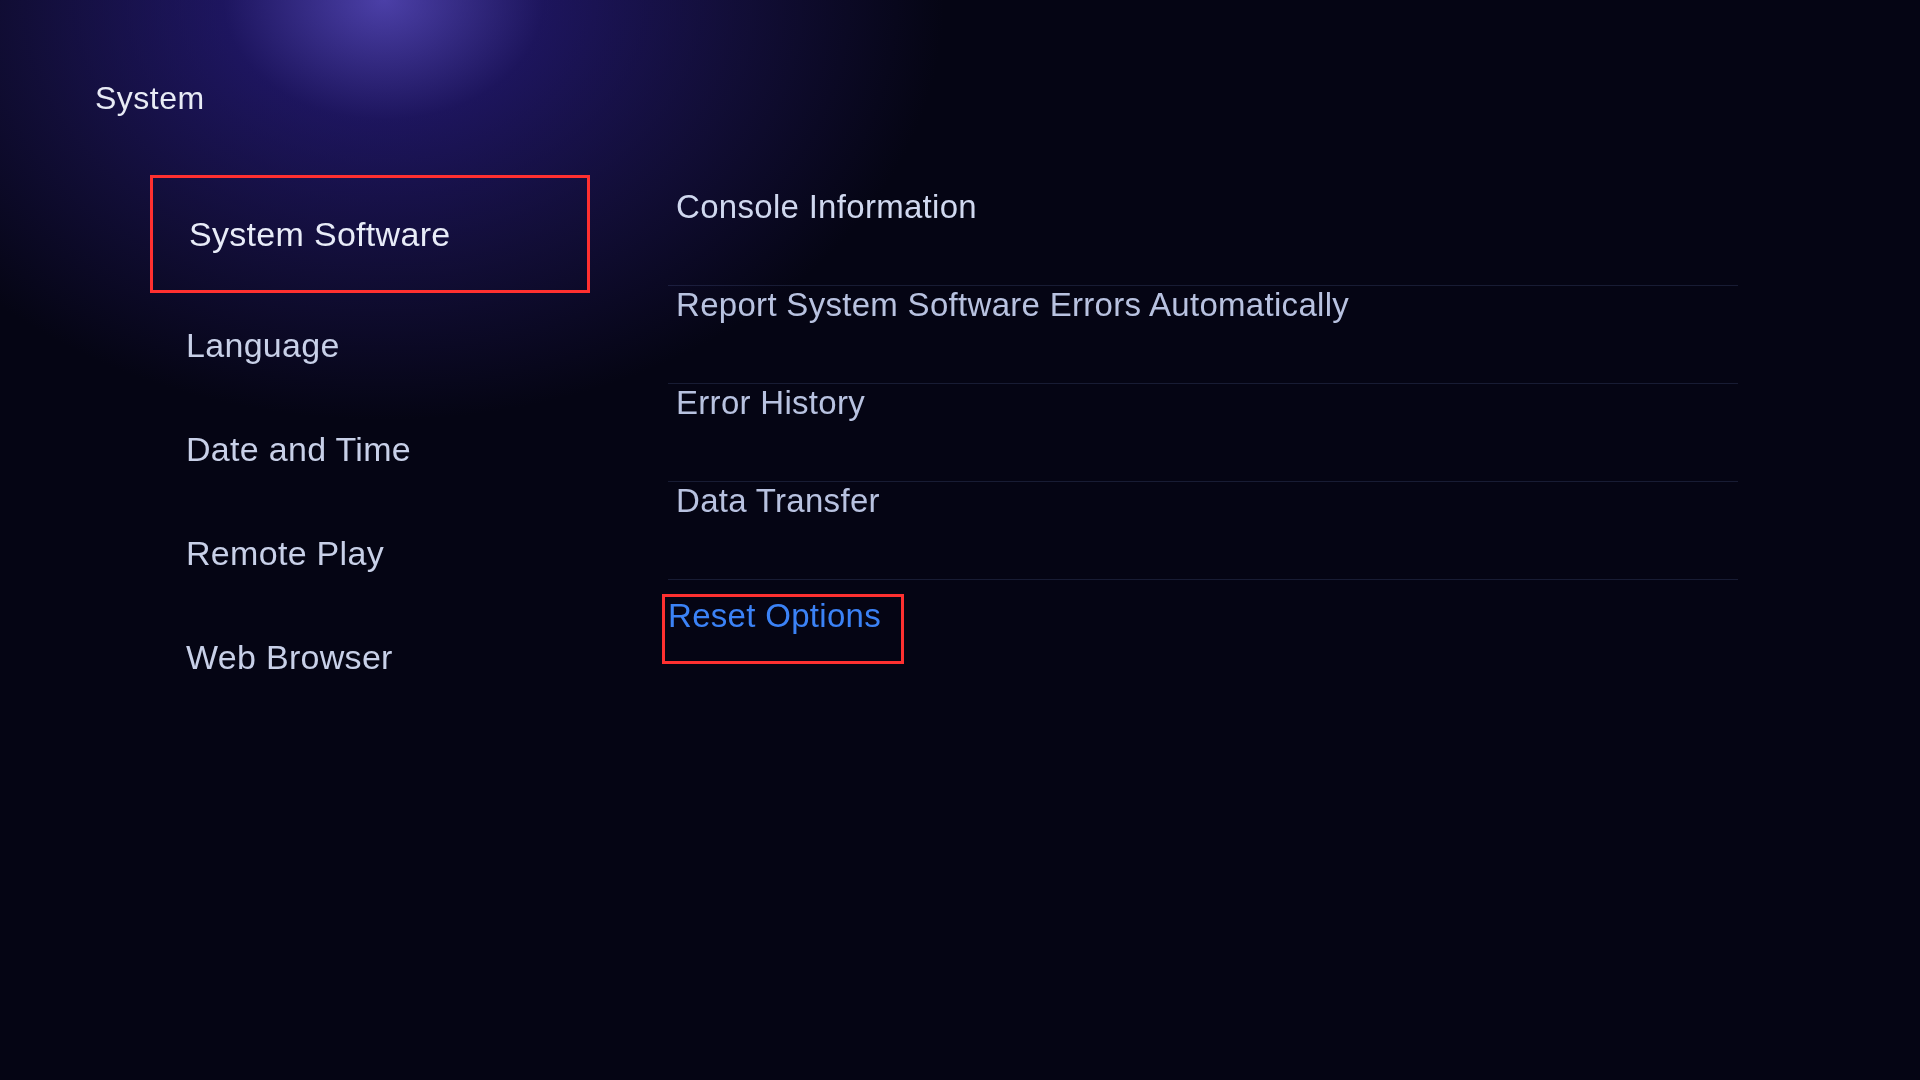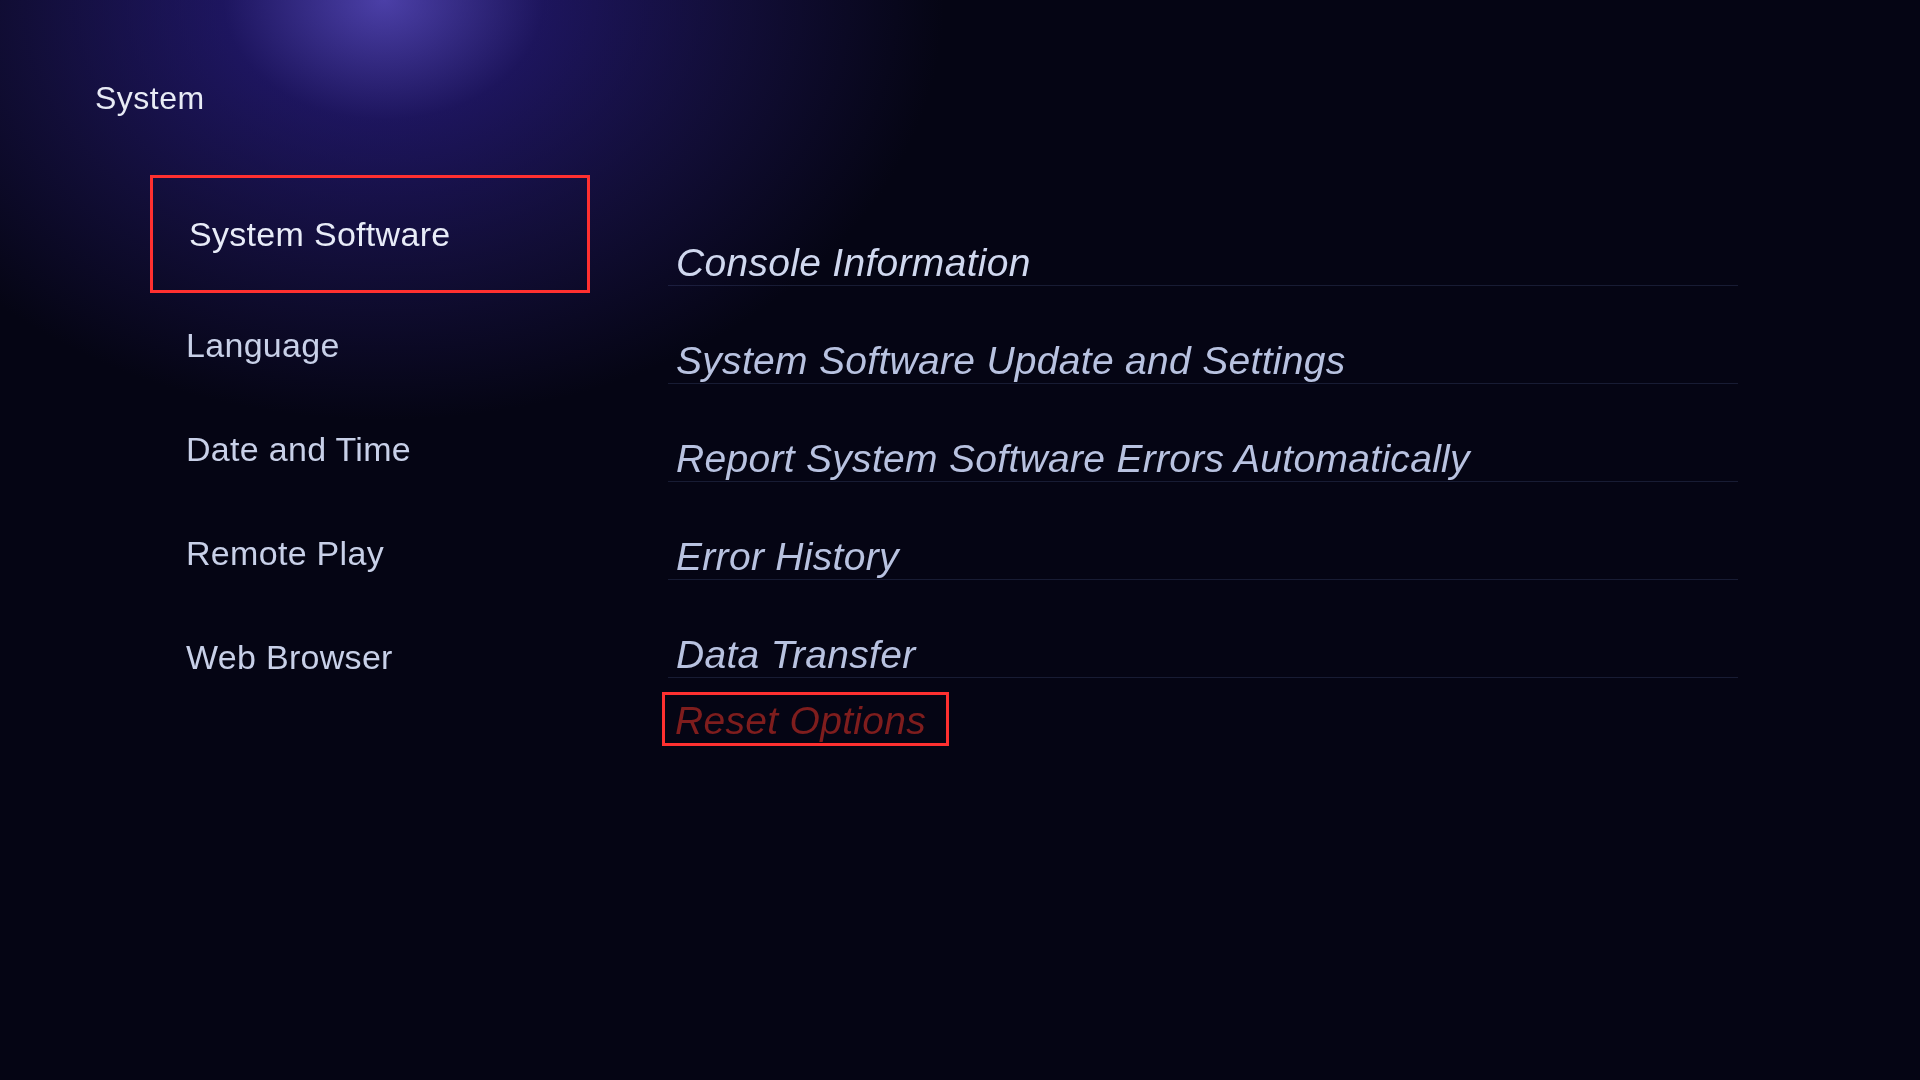--- a/index.html
+++ b/index.html
@@ -59,44 +59,43 @@
     .content {
       position: absolute;
       top: 188px;
       left: 668px;
       width: 1070px;
     }
     
     .content-item {
       height: 98px;
       display: flex;
-      align-items: flex-end;
+      align-items: flex-start;
       padding-left: 8px;
-      font-size: 39px;
+      font-size: 33px;
       font-weight: 300;
       color: #b8c2e0;
       cursor: pointer;
       border-bottom: 1px solid rgba(100, 120, 180, 0.2);
       letter-spacing: 0.3px;
-      font-style: italic;
     }
     
     .content-item:first-child {
       color: #d0d8ef;
     }
     
     .content-item.highlighted-box {
       display: inline-flex;
       border: 3px solid #ff3030;
       border-bottom: 3px solid #ff3030;
-      padding: 0 20px 0 10px;
-      height: 54px;
+      padding: 0 20px 0 3px;
+      height: 70px;
       margin-top: 14px;
       margin-left: -6px;
-      color: #7f1d1d;
+      color: #3b82f6;
     }
   </style>
 </head>
 <body>
 
 <h1 class="page-title">System</h1>
 
 <div class="sidebar">
   <div class="sidebar-item highlighted">
     <span>System Software</span>
@@ -113,23 +112,20 @@
   <div class="sidebar-item">
     <span>Web Browser</span>
   </div>
 </div>
 
 <div class="content">
   <div class="content-item">
     <span>Console Information</span>
   </div>
   <div class="content-item">
-    <span>System Software Update and Settings</span>
-  </div>
-  <div class="content-item">
     <span>Report System Software Errors Automatically</span>
   </div>
   <div class="content-item">
     <span>Error History</span>
   </div>
   <div class="content-item">
     <span>Data Transfer</span>
   </div>
   <div>
     <div class="content-item highlighted-box">

